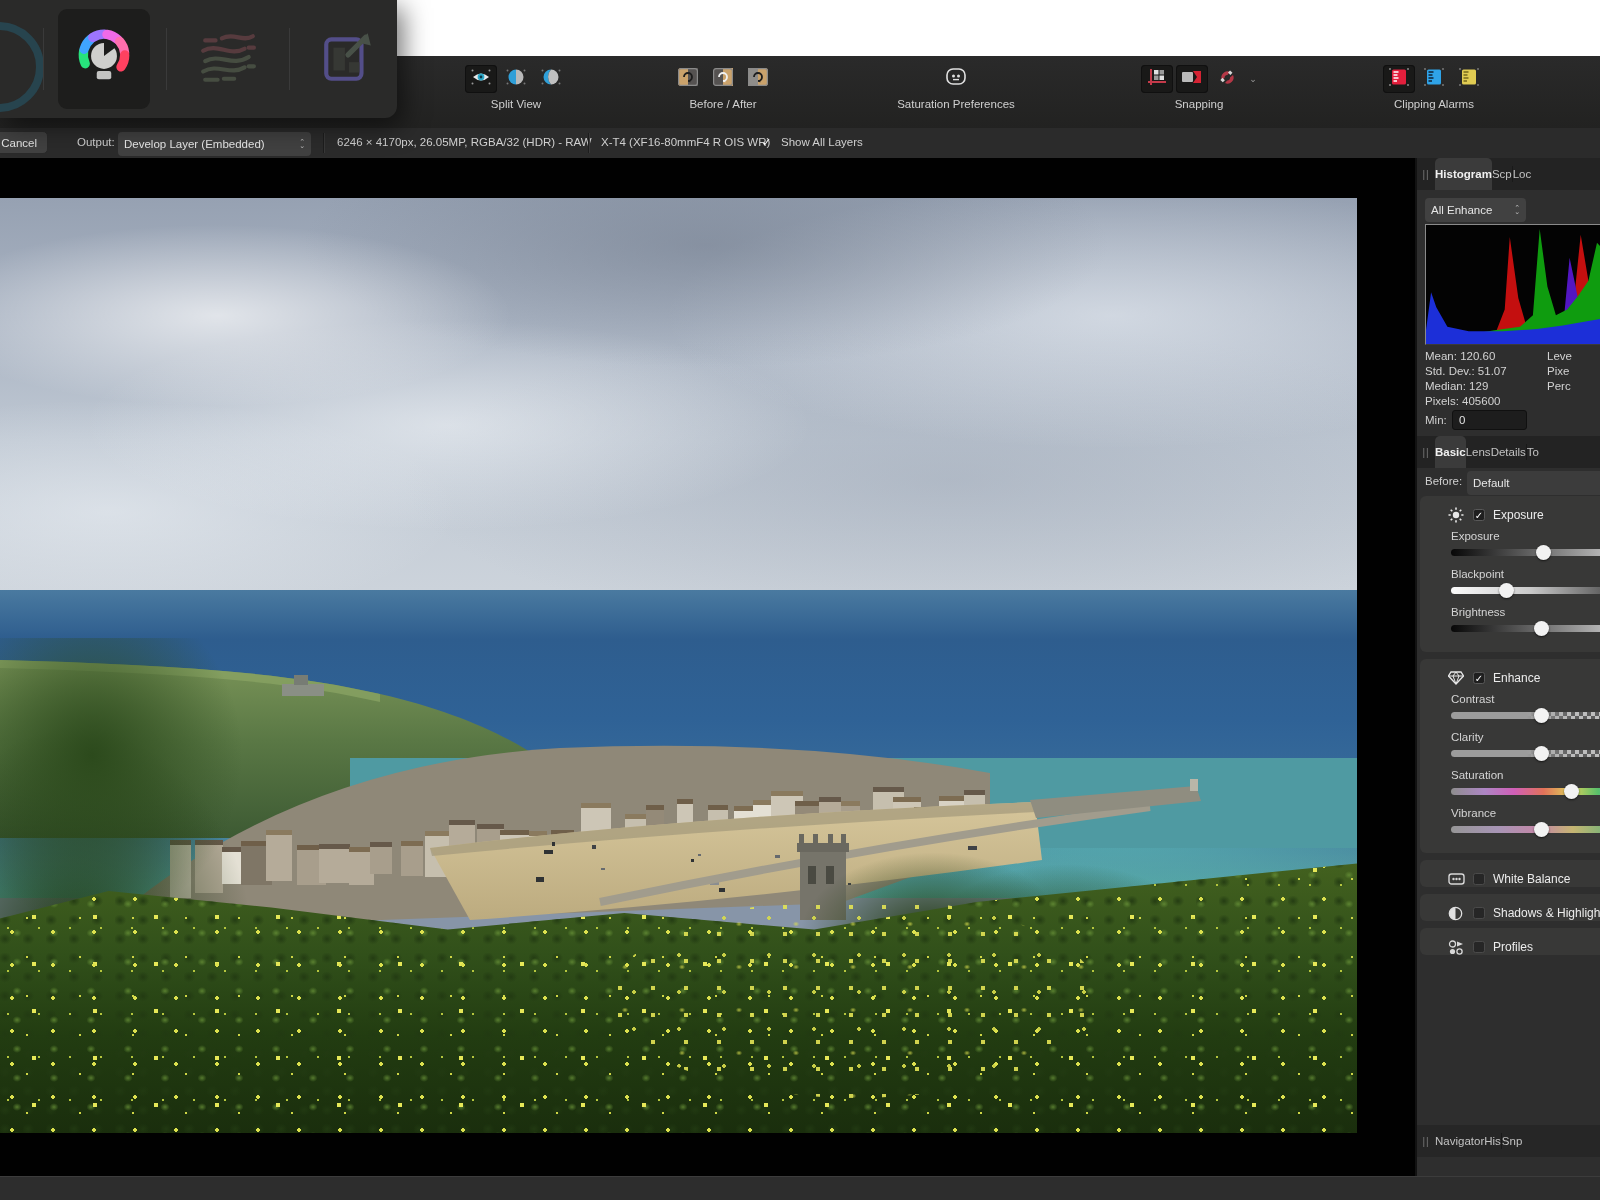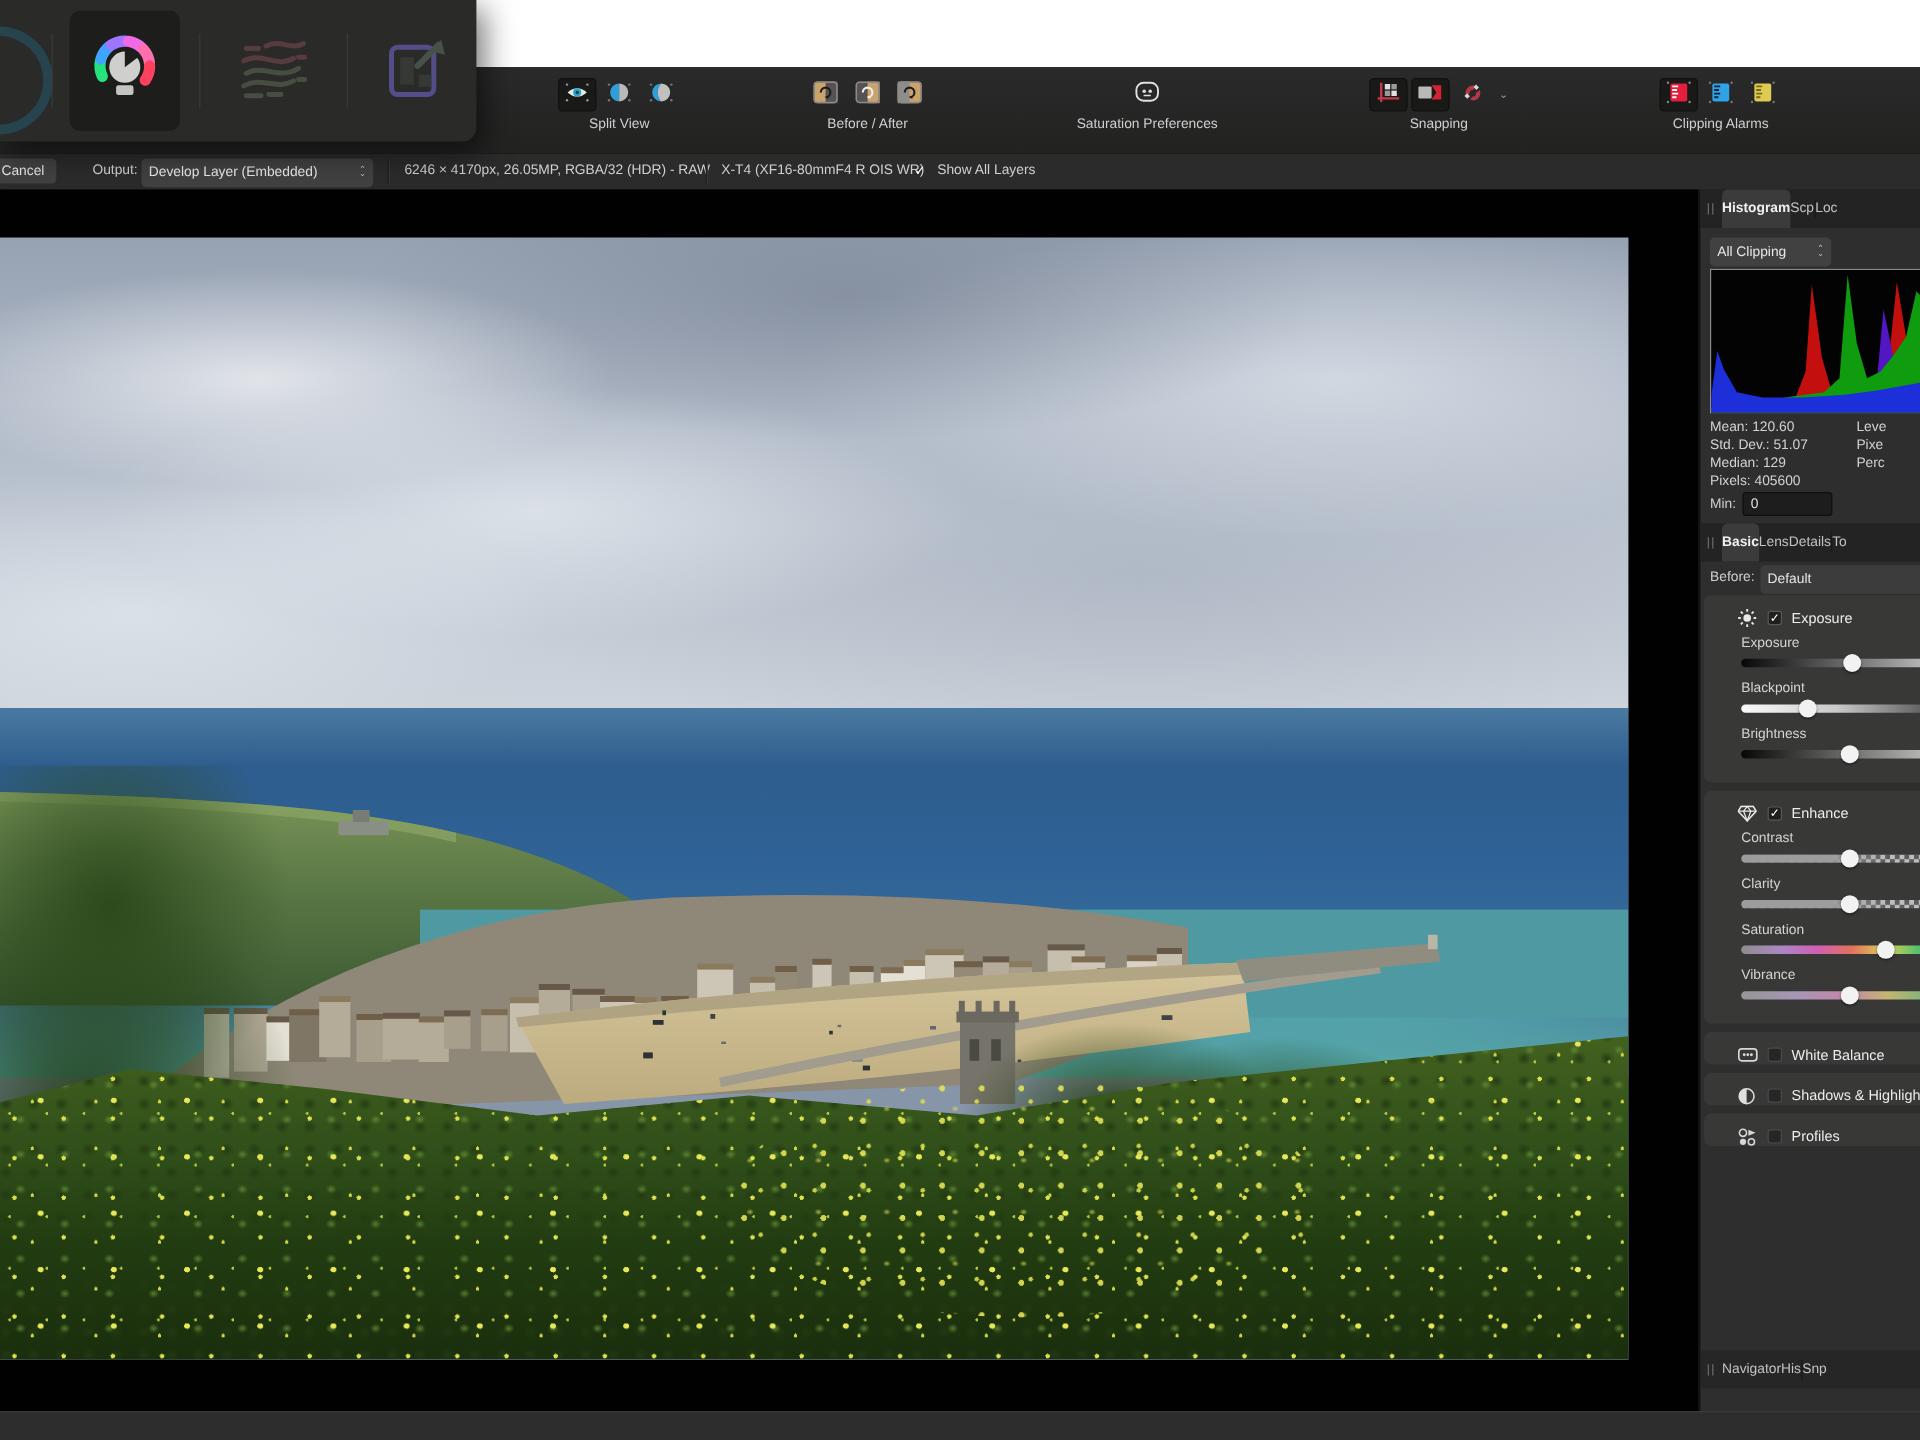--- a/index.html
+++ b/index.html
@@ -452,21 +452,21 @@
 
     <div class="tabbar" style="top:0;">
       <div class="grip">||</div>
       <div class="tab active">Histogram</div>
       <div class="tab">Scp</div>
       <div class="tabdiv"></div>
       <div class="tab">Loc</div>
     </div>
 
     <div class="select" style="position:absolute;left:8px;top:40px;width:101px;height:21px;">
-      <span>All Clipping</span>
+      <span>All Enhance</span>
       <span class="stepper">
           <span>⌃</span>
           <span>⌄</span>
         </span>
     </div>
 
     <div id="histo-box">
       <svg id="histo-svg" width="200" height="119" viewBox="0 0 200 119">
           <path d="M0,119 L0.0,115.5 L47.0,113.3 L68.4,111.0 L78.7,84.5 L83.8,12.0 L92.3,73.0 L100.9,102.9 L119.7,108.7 L136.8,105.2 L147.0,84.5 L154.7,9.8 L162.4,55.7 L175.3,90.3 L192.4,104.0 L218.0,109.8 L218,119 Z" fill="#c40f0f"></path>
           <path d="M0,119 L0.0,119.0 L128.2,116.7 L136.8,105.2 L143.6,32.8 L149.6,61.5 L156.4,98.3 L166.7,112.1 L218.0,116.7 L218,119 Z" fill="#5216c2"></path>

